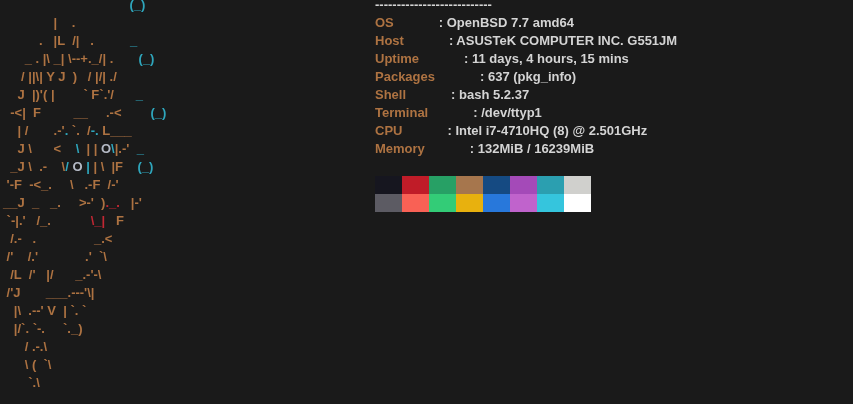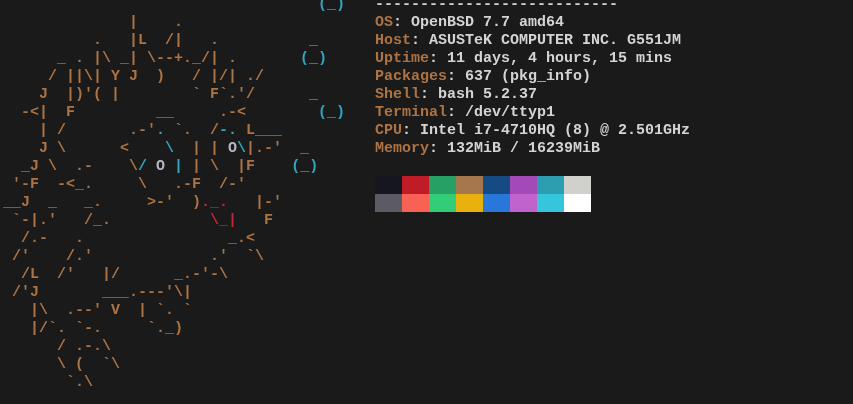--- a/index.html
+++ b/index.html
@@ -1,35 +1,35 @@
 <!DOCTYPE html>
 <html style="--c-art: #ae7342; --c-cyan: #2fa6bc; --c-red: #c22733; --c-eye: #b4b9c4; --c-label: #ae7342; --c-value: #d4d4d4;"><head>
 <meta charset="utf-8">
 <style>
   html,body{margin:0;padding:0;background:#1a1a1a;}
   .screen{
     position:relative;
     width:853px;height:404px;
     background:#1a1a1a;
     overflow:hidden;
-    font-family:Liberation Mono, monospace;
+    font-family:Liberation Sans, sans-serif;
     font-weight:bold;
-    font-size:15px;
+    font-size:13px;
     line-height:18px;
   }
   pre{margin:0;font-family:inherit;}
   .art{position:absolute;left:3px;top:-4px;white-space:pre;}
   .info{position:absolute;left:375px;top:-4px;white-space:pre;}
   .info-line{height:18px;white-space:pre;}
   .o{color:var(--c-art);}
   .c{color:var(--c-cyan);}
   .r{color:var(--c-red);}
   .g{color:var(--c-eye);}
   .lbl{color:var(--c-label);}
-  .val{color:var(--c-value);}
+  .val{color:var(--c-value);margin-left:45px;}
   .sep{color:var(--c-value);}
   .palette-line{height:18px;font-size:0;}
   .swatch{display:inline-block;width:27px;height:18px;}
 </style>
 </head>
 <body>
 
 <div class="screen" style="background: rgb(26, 26, 26);">
   <pre class="art" id="ascii-art"><span class="o">                                   </span><span class="c">(_)</span>
 <span class="o">              |    .</span>

